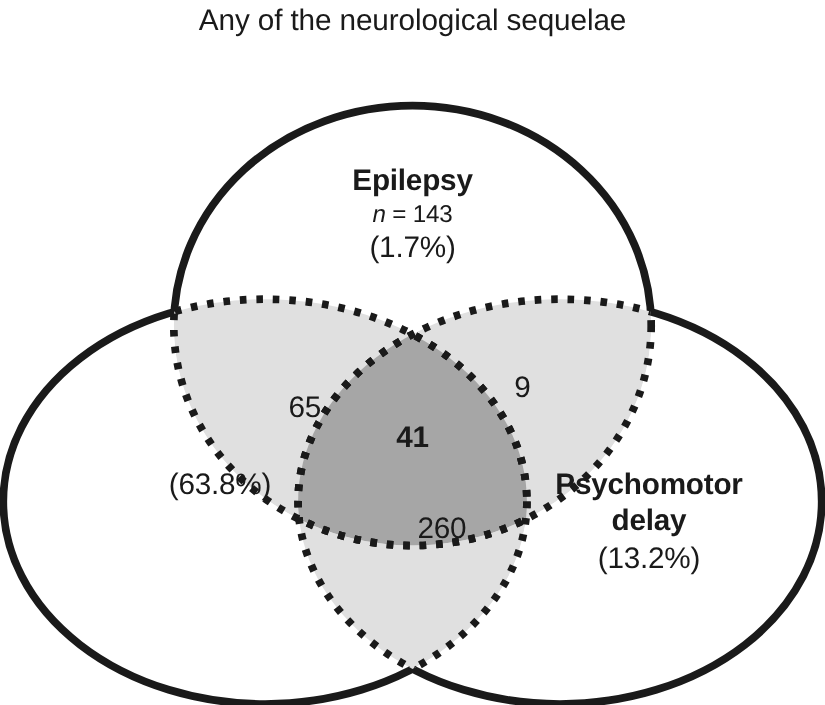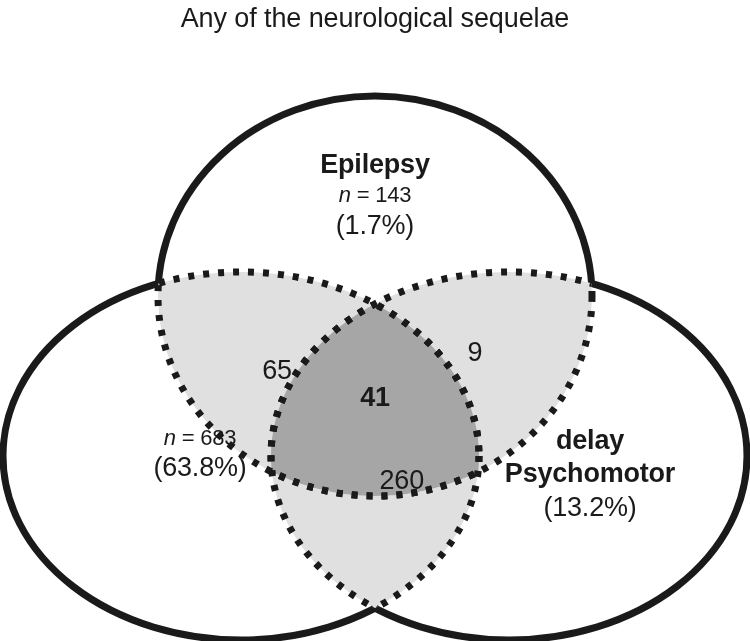--- a/index.html
+++ b/index.html
@@ -191,27 +191,26 @@
     <span class="title-line">Any of the neurological sequelae</span>
   </div>
 
   <div class="set-label" id="label-epilepsy">
     <span class="set-name">Epilepsy</span>
     <span class="set-n"><em class="ital">n</em><span> = 143</span></span>
     <span class="set-pct">(1.7%)</span>
   </div>
 
   <div class="set-label" id="label-cp">
-    <span class="set-n"><em class="ital">n</em><span> = 683</span></span>
     <span class="set-pct">(63.8%)</span>
   </div>
 
   <div class="set-label" id="label-psy">
+    <span class="set-name">Psychomotor</span>
     <span class="set-name">delay</span>
-    <span class="set-name">Psychomotor</span>
     <span class="set-pct">(13.2%)</span>
   </div>
 
   <div class="count-label" id="count-cp-epi">65</div>
   <div class="count-label" id="count-epi-psy">9</div>
   <div class="count-label" id="count-triple">41</div>
   <div class="count-label" id="count-cp-psy">260</div>
 
 </div>
 

